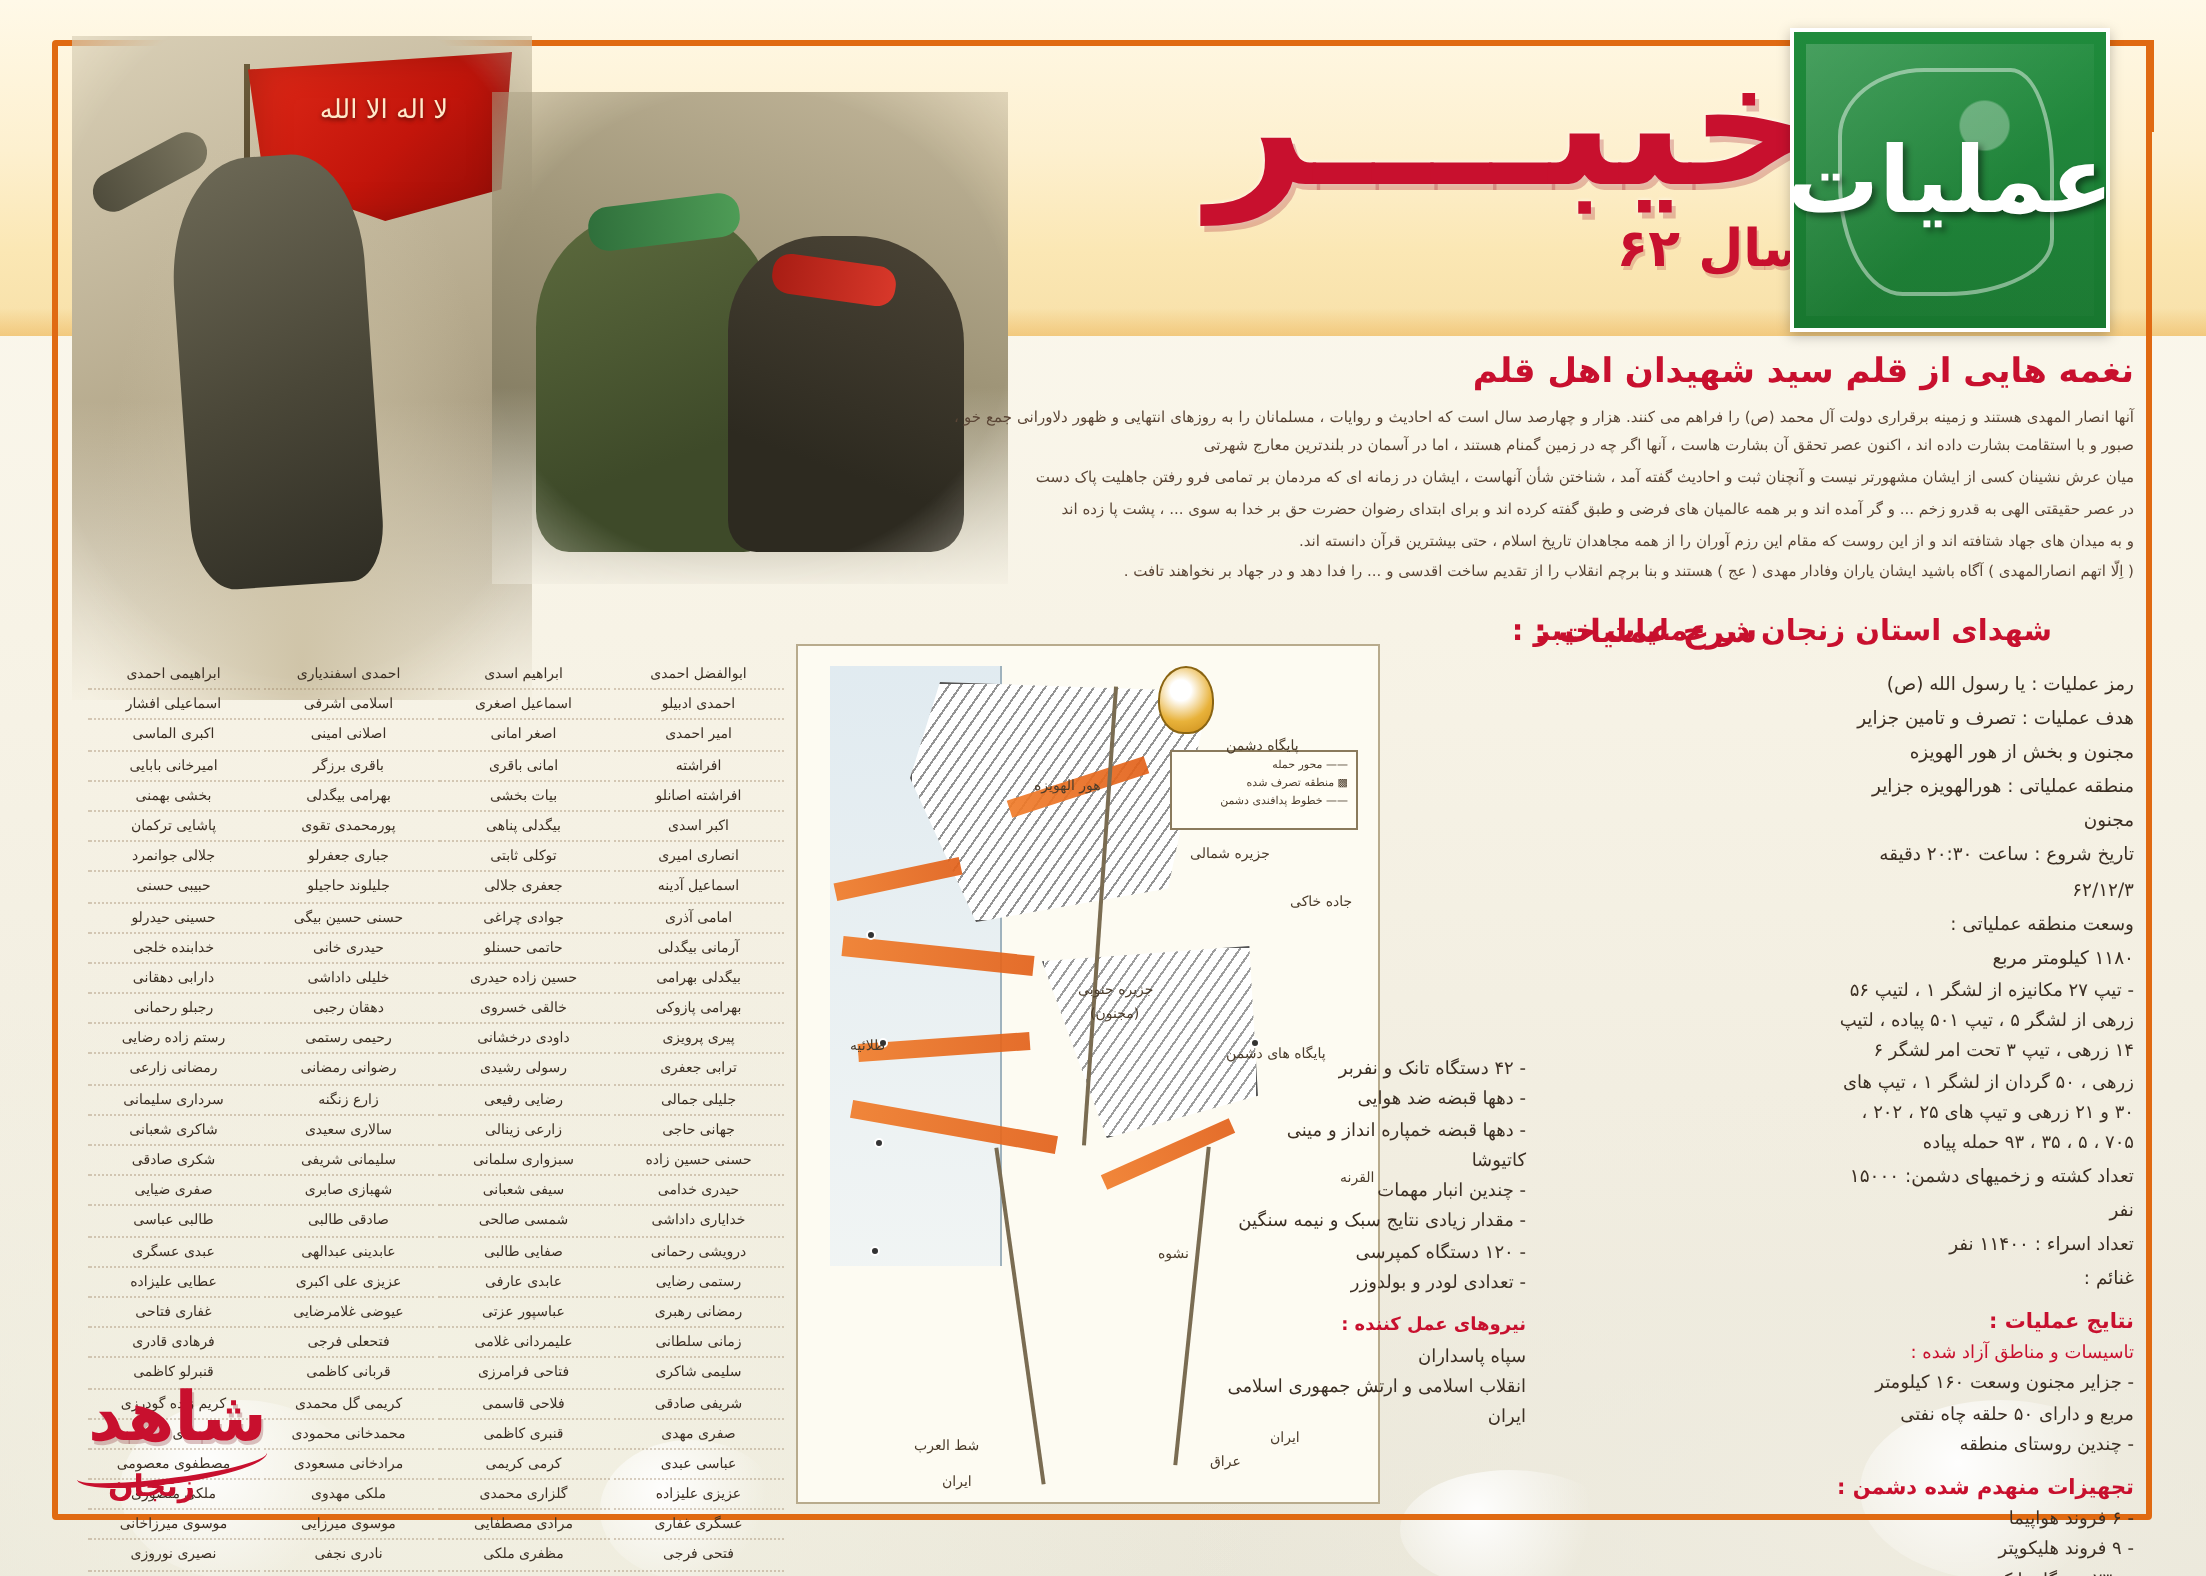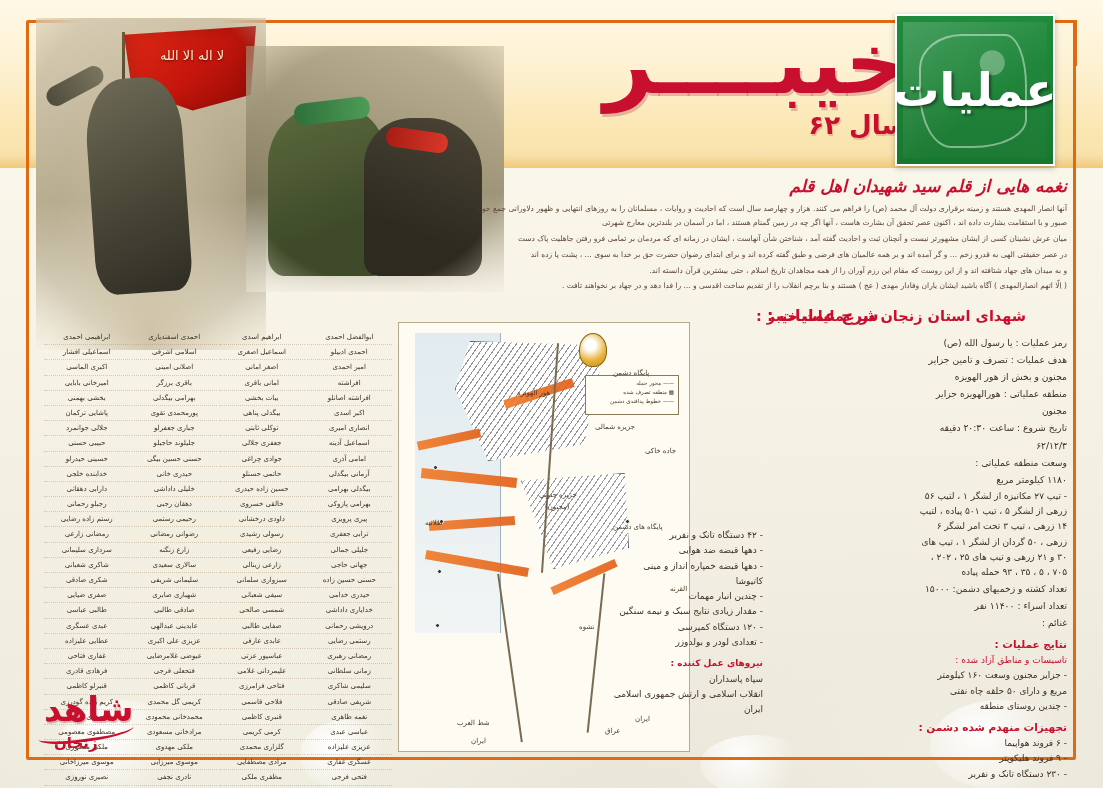--- a/index.html
+++ b/index.html
@@ -146,21 +146,20 @@
     color:#ffffff; font-size:46px; font-weight:bold; letter-spacing:1px;
     text-shadow: 2px 2px 3px rgba(0,0,0,.45);
   }
   
   .intro-block {
     position: absolute; right: 36px; top: 176px; width: 590px;
   }
   .intro-title {
     color: #c8102e; font-size: 17px; font-weight: bold; 
     margin-bottom: 6px;
-    font-style: italic;
   }
   .intro-body {
     color: #5b4636; font-size: 7.5px; line-height: 1.85; text-align: justify;
     direction: rtl;
   }
   .intro-body p { margin: 0 0 2px 0; }
   
   .names-title {
     position: absolute; right: 38px; top: 308px; width: 348px;
     color: #c8102e; font-size: 14.5px; font-weight: bold; text-align: center;
@@ -342,21 +341,21 @@
         <div class="name-item">جهانی حاجی</div>
         <div class="name-item">حسنی حسین زاده</div>
         <div class="name-item">حیدری خدامی</div>
         <div class="name-item">خدایاری داداشی</div>
         <div class="name-item">درویشی رحمانی</div>
         <div class="name-item">رستمی رضایی</div>
         <div class="name-item">رمضانی رهبری</div>
         <div class="name-item">زمانی سلطانی</div>
         <div class="name-item">سلیمی شاکری</div>
         <div class="name-item">شریفی صادقی</div>
-        <div class="name-item">نغمه طاهری</div>
+        <div class="name-item">صفری مهدی</div>
         <div class="name-item">عباسی عبدی</div>
         <div class="name-item">عزیزی علیزاده</div>
         <div class="name-item">عسگری غفاری</div>
         <div class="name-item">فتحی فرجی</div>
       </div>
       <div class="names-col">
         <div class="name-item">ابراهیم اسدی</div>
         <div class="name-item">اسماعیل اصغری</div>
         <div class="name-item">اصغر امانی</div>
         <div class="name-item">امانی باقری</div>
@@ -514,20 +513,21 @@
     <div class="info-row"><span>۱۱۸۰ کیلومتر مربع</span></div>
 
     <div class="bullet-row">- تیپ ۲۷ مکانیزه از لشگر ۱ ، لتیپ ۵۶</div>
     <div class="bullet-row">زرهی از لشگر ۵ ، تیپ ۵۰۱ پیاده ، لتیپ</div>
     <div class="bullet-row">۱۴ زرهی ، تیپ ۳ تحت امر لشگر ۶</div>
     <div class="bullet-row">زرهی ، ۵۰ گردان از لشگر ۱ ، تیپ های</div>
     <div class="bullet-row">۳۰ و ۲۱ زرهی و تیپ های ۲۵ ، ۲۰۲ ،</div>
     <div class="bullet-row">۷۰۵ ، ۵ ، ۳۵ ، ۹۳ حمله پیاده</div>
 
     <div class="info-row">تعداد کشته و زخمیهای دشمن: ۱۵۰۰۰</div>
+    <div class="info-row">نفر</div>
     <div class="info-row">تعداد اسراء : ۱۱۴۰۰ نفر</div>
     <div class="info-row">غنائم :</div>
 
     <div class="sub-head">نتایج عملیات :</div>
     <div class="bullet-row" style="color:#c8102e;">تاسیسات و مناطق آزاد شده :</div>
     <div class="bullet-row">- جزایر مجنون وسعت ۱۶۰ کیلومتر</div>
     <div class="bullet-row">مربع و دارای ۵۰ حلقه چاه نفتی</div>
     <div class="bullet-row">- چندین روستای منطقه</div>
 
     <div class="sub-head">تجهیزات منهدم شده دشمن :</div>

